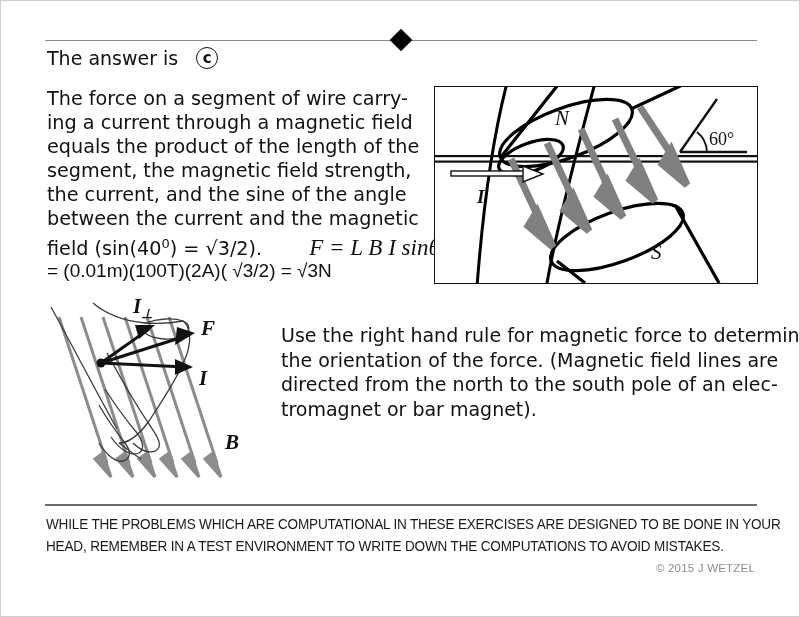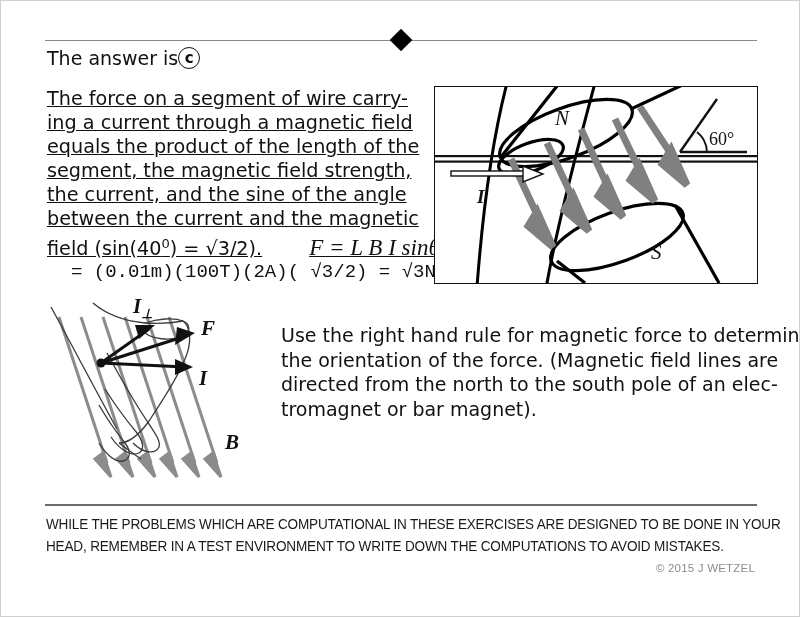--- a/index.html
+++ b/index.html
@@ -41,21 +41,21 @@
 
   
   .answer-line {
     position: absolute;
     left: 46px;
     top: 46px;
     font-size: 19px;
     color: #111;
     display: flex;
     align-items: center;
-    gap: 0;
+    gap: 18px;
     white-space: nowrap;
   }
   .circled {
     display: inline-flex;
     align-items: center;
     justify-content: center;
     width: 22px;
     height: 22px;
     border: 1.4px solid #111;
     border-radius: 50%;
@@ -69,37 +69,37 @@
   .body-par {
     position: absolute;
     left: 46px;
     top: 86px;
     width: 372px;
     font-size: 19.2px;
     line-height: 24.1px;
     color: #111;
     text-align: justify;
   }
-  .body-par .lineitem { display: block; white-space: nowrap; text-decoration: underline; }
+  .body-par .lineitem { display: block; white-space: nowrap; }
   .sup0 { font-size: 0.68em; vertical-align: super; }
   .eqn {
     font-family: "Liberation Serif", serif;
     font-style: italic;
     font-size: 23px;
     margin-left: 47px;
   }
   .numline {
     position: absolute;
     left: 46px;
     top: 258px;
     font-size: 19px;
     color: #111;
     white-space: nowrap;
   }
-  .numline .ser { font-family: Liberation Mono, monospace; margin-left: 24px; }
+  .numline .ser { font-family: Liberation Sans, sans-serif; }
 
   
   .magnet-box {
     position: absolute;
     left: 433px;
     top: 85px;
     width: 324px;
     height: 198px;
     border: 1.5px solid #111;
     background: #fff;

